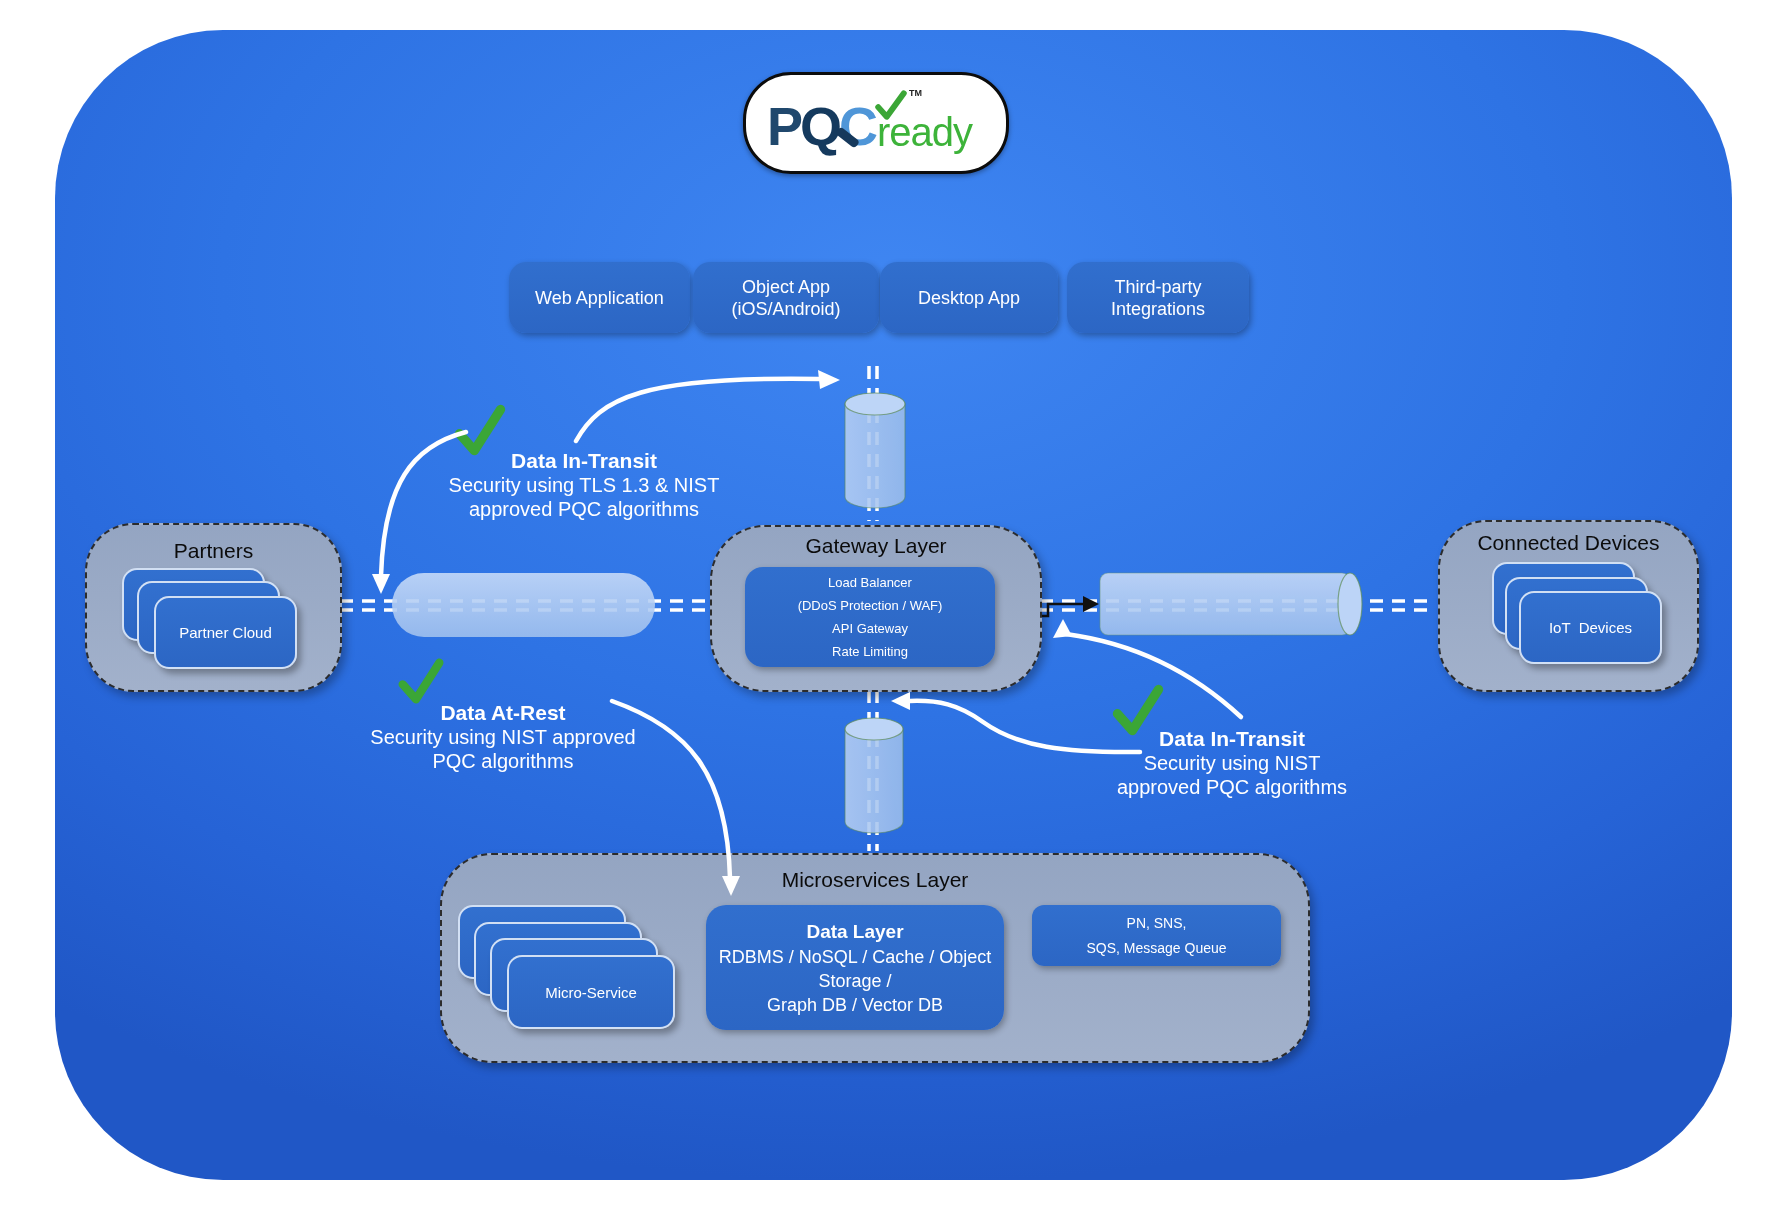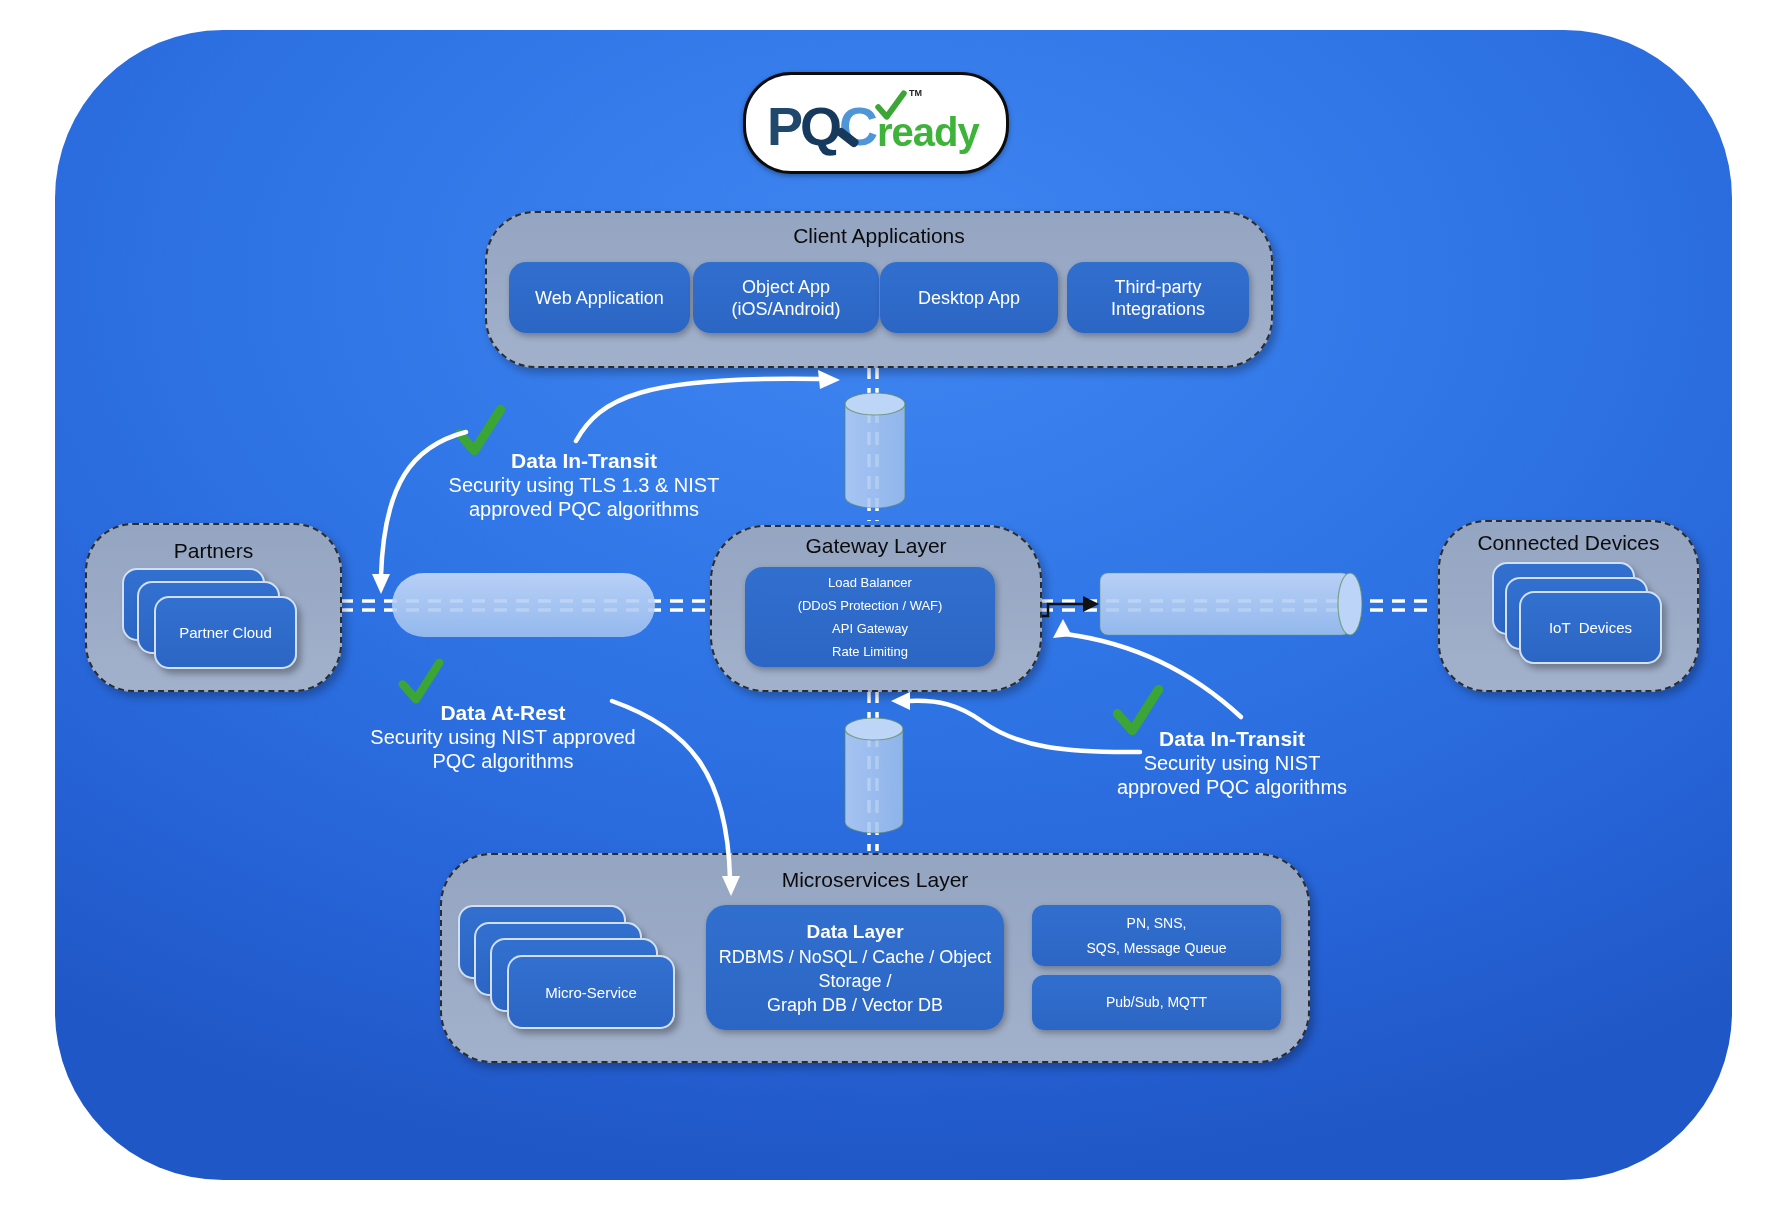--- a/index.html
+++ b/index.html
@@ -9,21 +9,21 @@
   .bg-rect{position:absolute;left:55px;top:30px;width:1677px;height:1150px;border-radius:168px;
     background:radial-gradient(ellipse 1400px 900px at 50% 22%, #3f86f2 0%, #2e73e4 48%, #2663d6 78%, #2057c6 100%);}
   
   .layer{position:absolute;left:0;top:0;pointer-events:none;}
   
   .logo-pill{position:absolute;left:743px;top:72px;width:260px;height:96px;border-radius:48px;
     background:#ffffff;border:3px solid #0c0c0c;box-shadow:0 2px 5px rgba(0,0,0,.35);}
   .logo-pqc{position:absolute;left:21px;top:24px;font-size:54px;font-weight:bold;letter-spacing:-3px;line-height:1;}
   .lg-p{color:#20486d}.lg-q{color:#153a5e}.lg-c{color:#4f96d8}
   .logo-handle{position:absolute;left:89px;top:58px;width:25px;height:9px;background:#16395c;border-radius:4px;transform:rotate(38deg);}
-  .logo-ready{position:absolute;left:131px;top:37px;font-size:40px;font-weight:bold;letter-spacing:-1px;line-height:1;color:#3db33a;}
+  .logo-ready{position:absolute;left:131px;top:37px;font-size:40px;font-weight:normal;letter-spacing:-1px;line-height:1;color:#3db33a;}
   .logo-check{position:absolute;left:129px;top:15px;}
   .logo-tm{position:absolute;left:163px;top:13px;font-size:9px;font-weight:bold;color:#222;}
   
   .panel{position:absolute;background:linear-gradient(180deg,#94a5c2 0%,#a2b1cb 100%);
     border:2px dashed #2c2c2c;box-shadow:4px 5px 8px rgba(0,0,0,.28);}
   .panel-title{position:absolute;left:0;width:100%;text-align:center;font-size:21px;color:#0b0b0b;}
   
   .bluebox{position:absolute;background:linear-gradient(180deg,#316fce 0%,#2c66c4 100%);color:#ffffff;
     display:flex;flex-direction:column;align-items:center;justify-content:center;text-align:center;
     box-shadow:2px 3px 6px rgba(0,0,0,.30);}
@@ -97,23 +97,20 @@
   <div class="logo-pill">
     <span class="logo-pqc"><span class="lg-p">P</span><span class="lg-q">Q</span><span class="lg-c">C</span></span>
     <span class="logo-handle"></span>
     <svg class="logo-check" width="32" height="30" viewBox="0 0 60 56">
       <path d="M6 32 L22 50 L54 6" fill="none" stroke="#3ba636" stroke-width="11" stroke-linecap="round" stroke-linejoin="round"></path>
     </svg>
     <span class="logo-tm">TM</span>
     <span class="logo-ready">ready</span>
   </div>
 
-  <div class="panel" style="left:485px;top:211px;width:784px;height:153px;border-radius:50px;">
-    <div class="panel-title" style="top:11px;">Client Applications</div>
-  </div>
   <div class="bluebox btn" style="left:509px;top:262px;width:165px;height:71px;">Web Application</div>
   <div class="bluebox btn" style="left:693px;top:262px;width:170px;height:71px;">Object App (iOS/Android)</div>
   <div class="bluebox btn" style="left:880px;top:262px;width:162px;height:71px;">Desktop App</div>
   <div class="bluebox btn" style="left:1067px;top:262px;width:166px;height:71px;">Third-party Integrations</div>
 
   <div class="panel" style="left:710px;top:525px;width:328px;height:163px;border-radius:55px;">
     <div class="panel-title" style="top:7px;">Gateway Layer</div>
   </div>
   <div class="bluebox" style="left:745px;top:567px;width:250px;height:100px;border-radius:18px;">
     <div class="gwline">Load Balancer</div>
@@ -147,23 +144,20 @@
   <div class="bluebox" style="left:706px;top:905px;width:298px;height:125px;border-radius:20px;">
     <div class="dl-title">Data Layer</div>
     <div class="dl-line">RDBMS / NoSQL / Cache / Object</div>
     <div class="dl-line">Storage /</div>
     <div class="dl-line">Graph DB / Vector DB</div>
   </div>
 
   <div class="bluebox" style="left:1032px;top:905px;width:249px;height:61px;border-radius:12px;">
     <div class="msg-line">PN, SNS,</div>
     <div class="msg-line">SQS, Message Queue</div>
-  </div>
-  <div class="bluebox" style="left:1032px;top:975px;width:249px;height:55px;border-radius:12px;">
-    <div class="msg-line">Pub/Sub, MQTT</div>
   </div>
 
   <svg class="check" style="left:452px;top:402px;" width="56" height="56" viewBox="0 0 60 60">
     <path d="M8 34 L24 52 L52 8" fill="none" stroke="#3ba636" stroke-width="10" stroke-linecap="round" stroke-linejoin="round"></path>
   </svg>
   <div class="note" style="left:404px;top:448px;width:360px;">
     <div class="nt">Data In-Transit</div>
     <div class="nl">Security using TLS 1.3 &amp; NIST</div>
     <div class="nl">approved PQC algorithms</div>
   </div>

